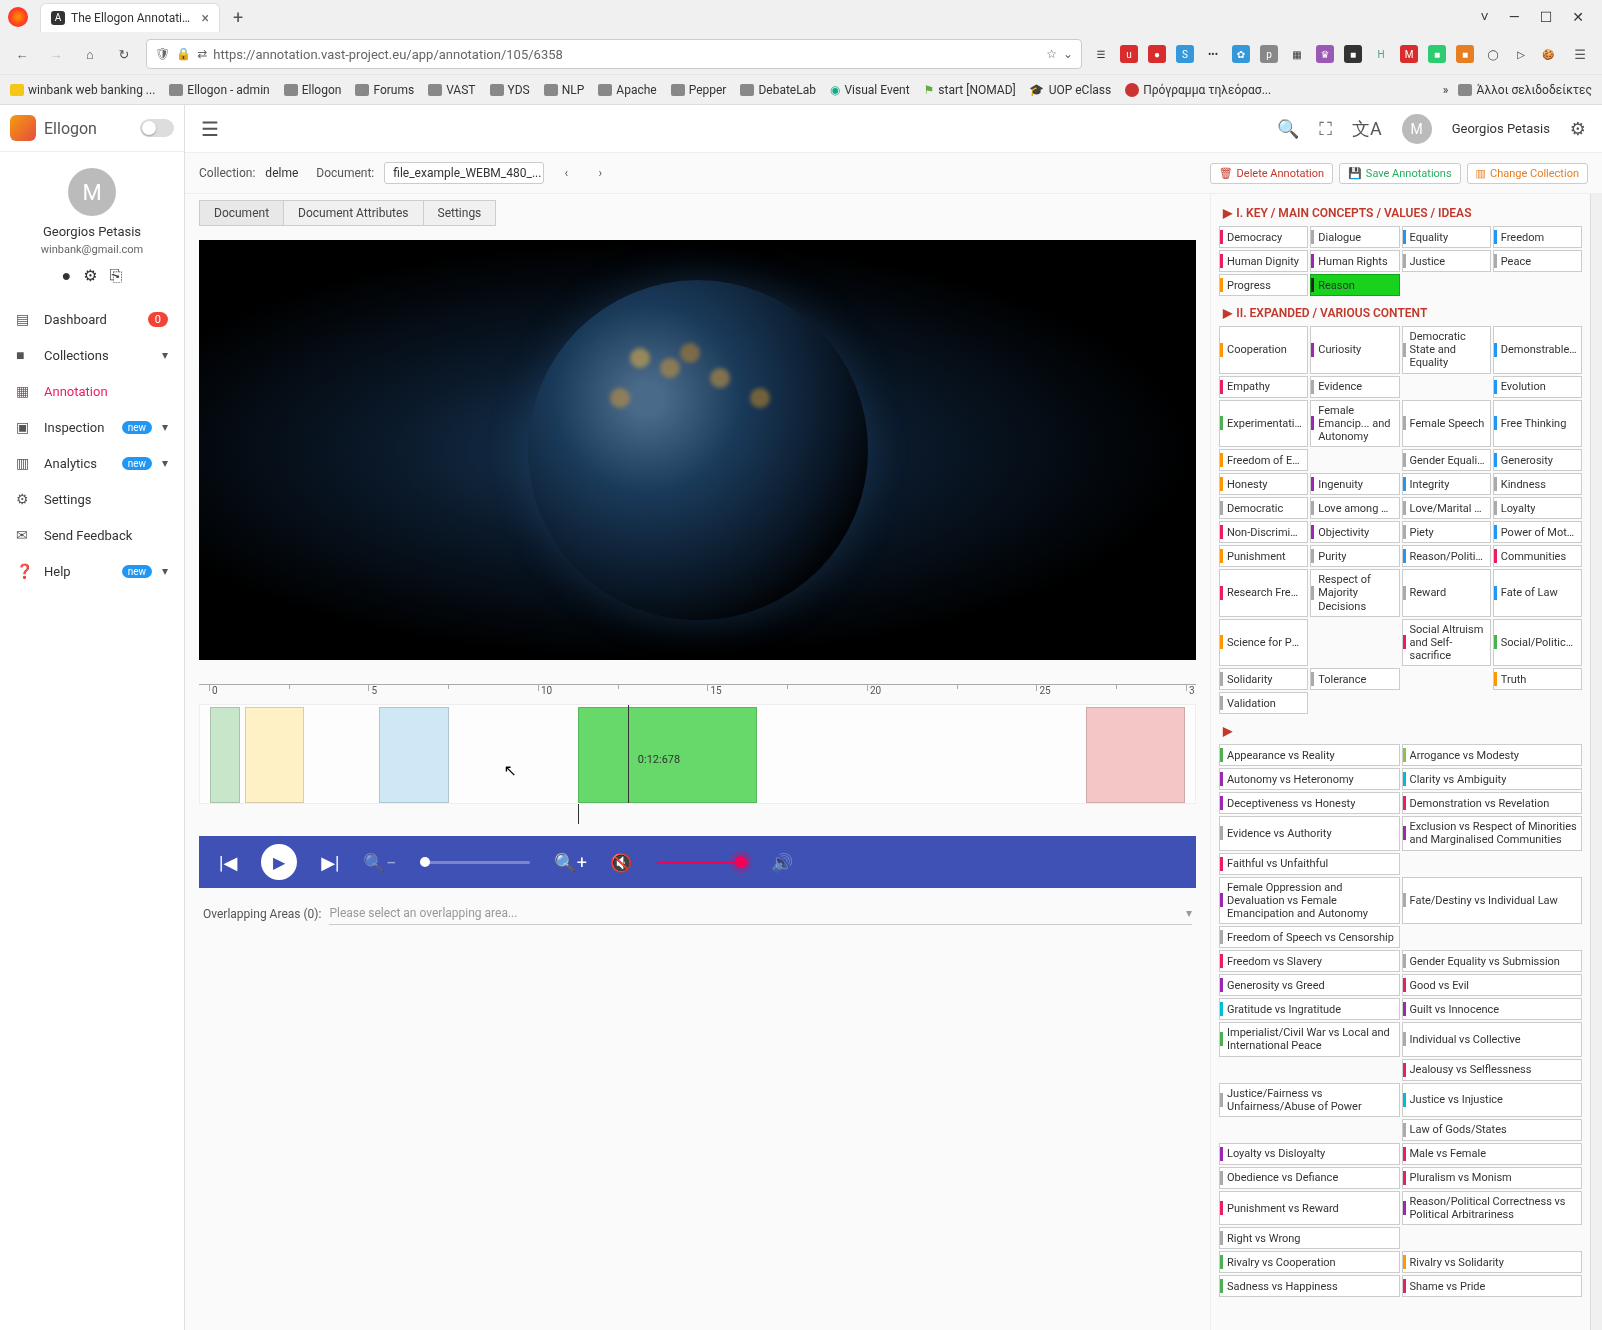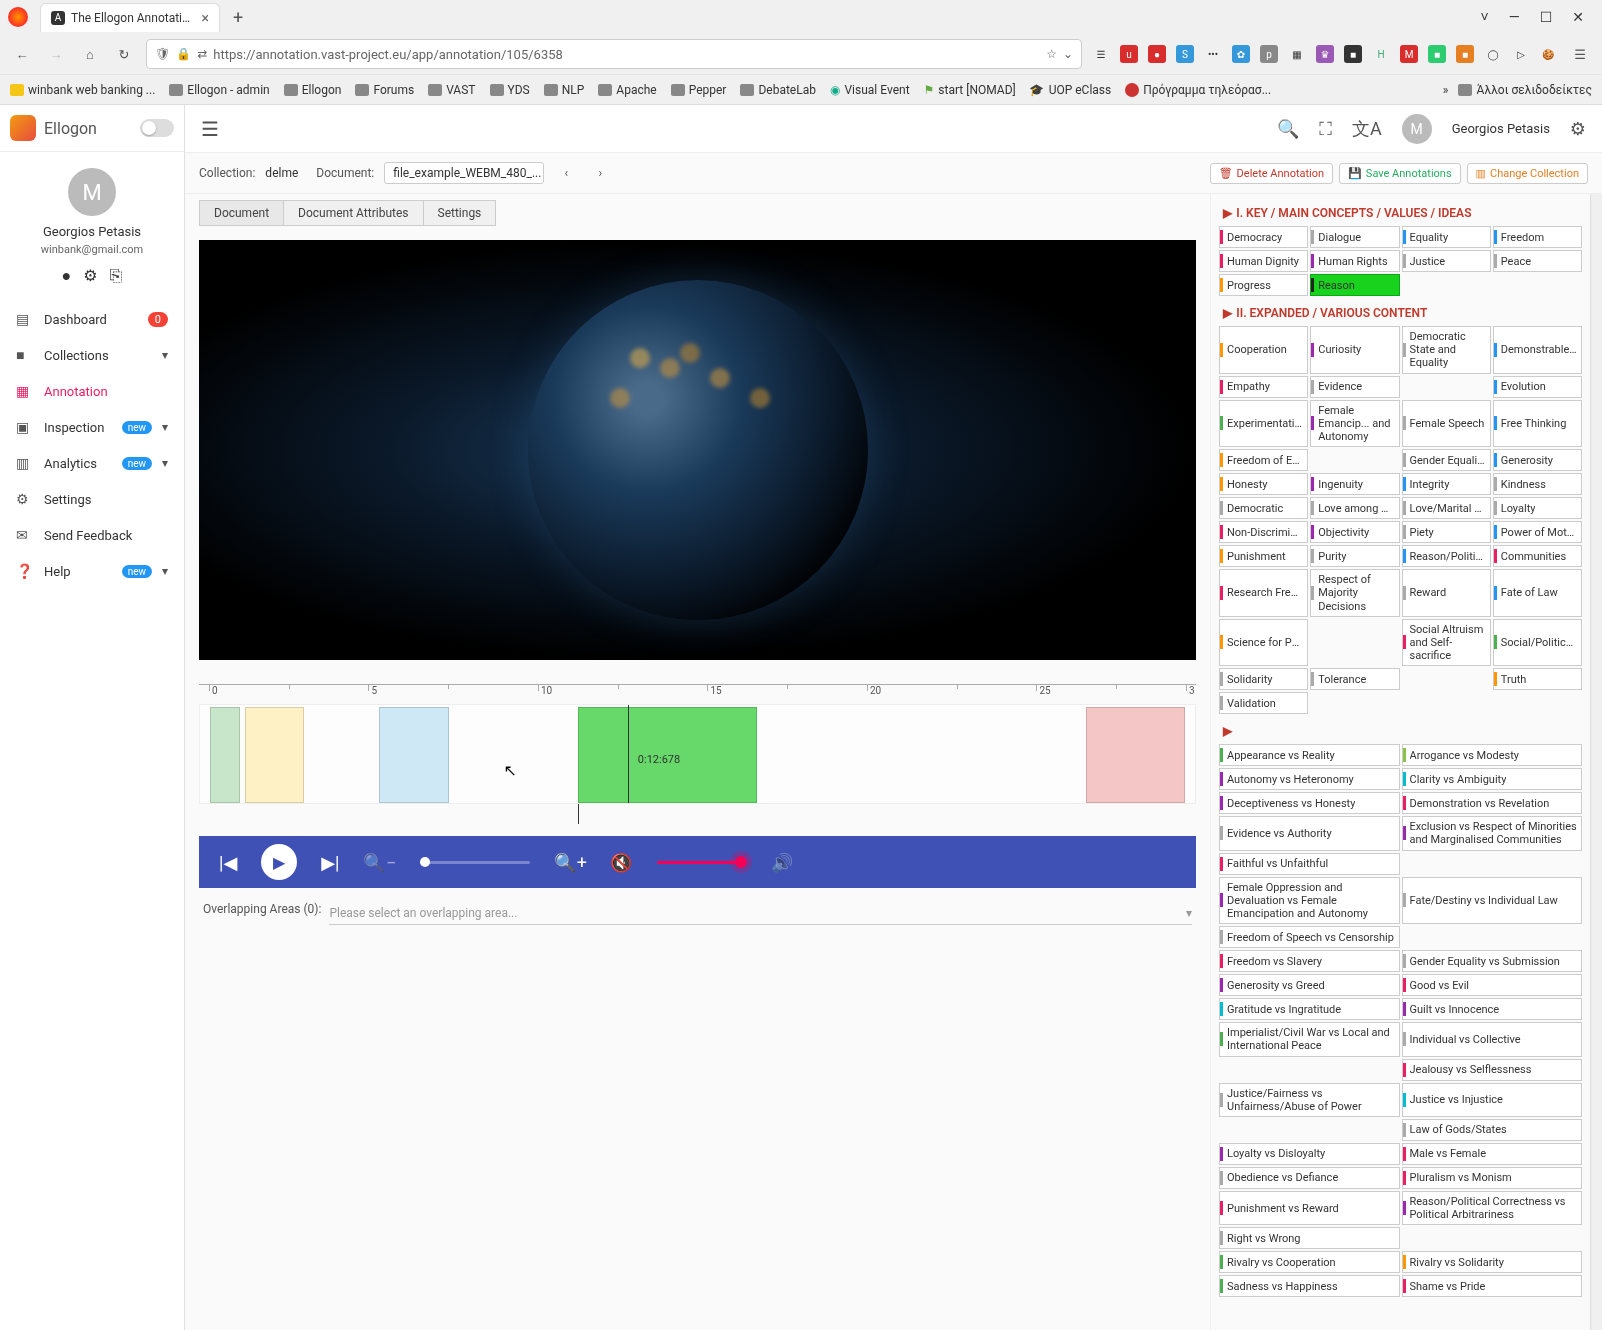--- a/index.html
+++ b/index.html
@@ -114,21 +114,21 @@
 .cursor-arrow { position:absolute; font-size:16px; color:#000; }
 
 .player-bar { background:#3f51b5; height:52px; display:flex; align-items:center; padding:0 20px; gap:24px; margin:6px 14px; }
 .pl-btn { color:#fff; font-size:18px; }
 .play-main { width:36px; height:36px; border-radius:50%; background:#fff; color:#3f51b5; display:flex; align-items:center; justify-content:center; font-size:16px; }
 .zoom-slider { flex:0 0 110px; height:3px; background:#7986cb; border-radius:2px; position:relative; }
 .zoom-thumb { width:10px; height:10px; border-radius:50%; background:#fff; position:absolute; top:-4px; left:0; }
 .vol-slider { flex:0 0 90px; height:3px; background:#f50057; border-radius:2px; position:relative; }
 .vol-thumb { width:12px; height:12px; border-radius:50%; background:#f50057; position:absolute; top:-5px; right:0; box-shadow:0 0 0 5px rgba(245,0,87,.25); }
 
-.overlap-row { display:flex; align-items:flex-start; padding:8px 18px; gap:8px; font-size:12px; color:#555; }
+.overlap-row { display:flex; align-items:center; padding:8px 18px; gap:8px; font-size:12px; color:#555; }
 .overlap-sel { flex:1; border-bottom:1px solid #ccc; padding:4px 0; color:#999; display:flex; justify-content:space-between; }
 
 
 .annot-panel { width:392px; display:flex; flex-direction:column; border-left:1px solid #eee; overflow:hidden; }
 .annot-tabs { display:flex; justify-content:flex-end; padding:6px 10px 0; }
 .ann-tab { border:1px solid #ccc; padding:5px 10px; font-size:12px; background:#fff; }
 .ann-tab.active { background:#e8e8e8; }
 .ann-tab:not(:first-child){border-left:none;}
 
 .concept-panel { flex:1; overflow-y:auto; padding:6px 8px 14px; }

